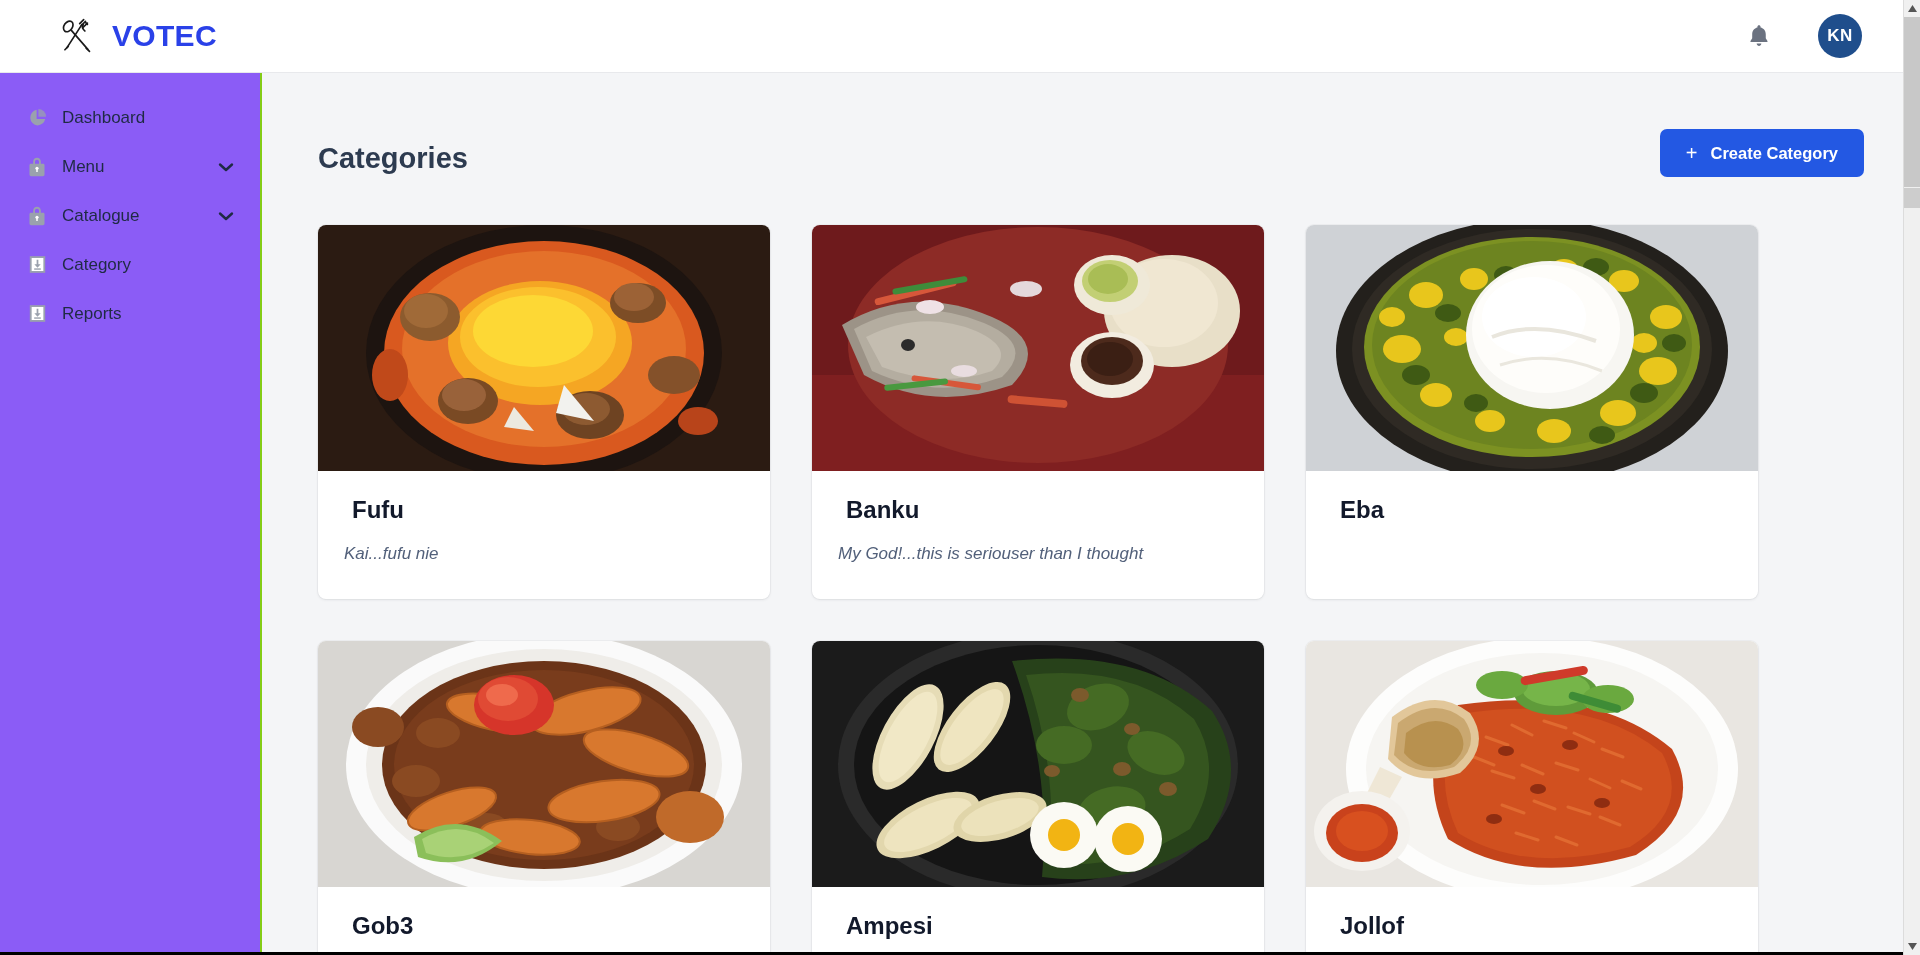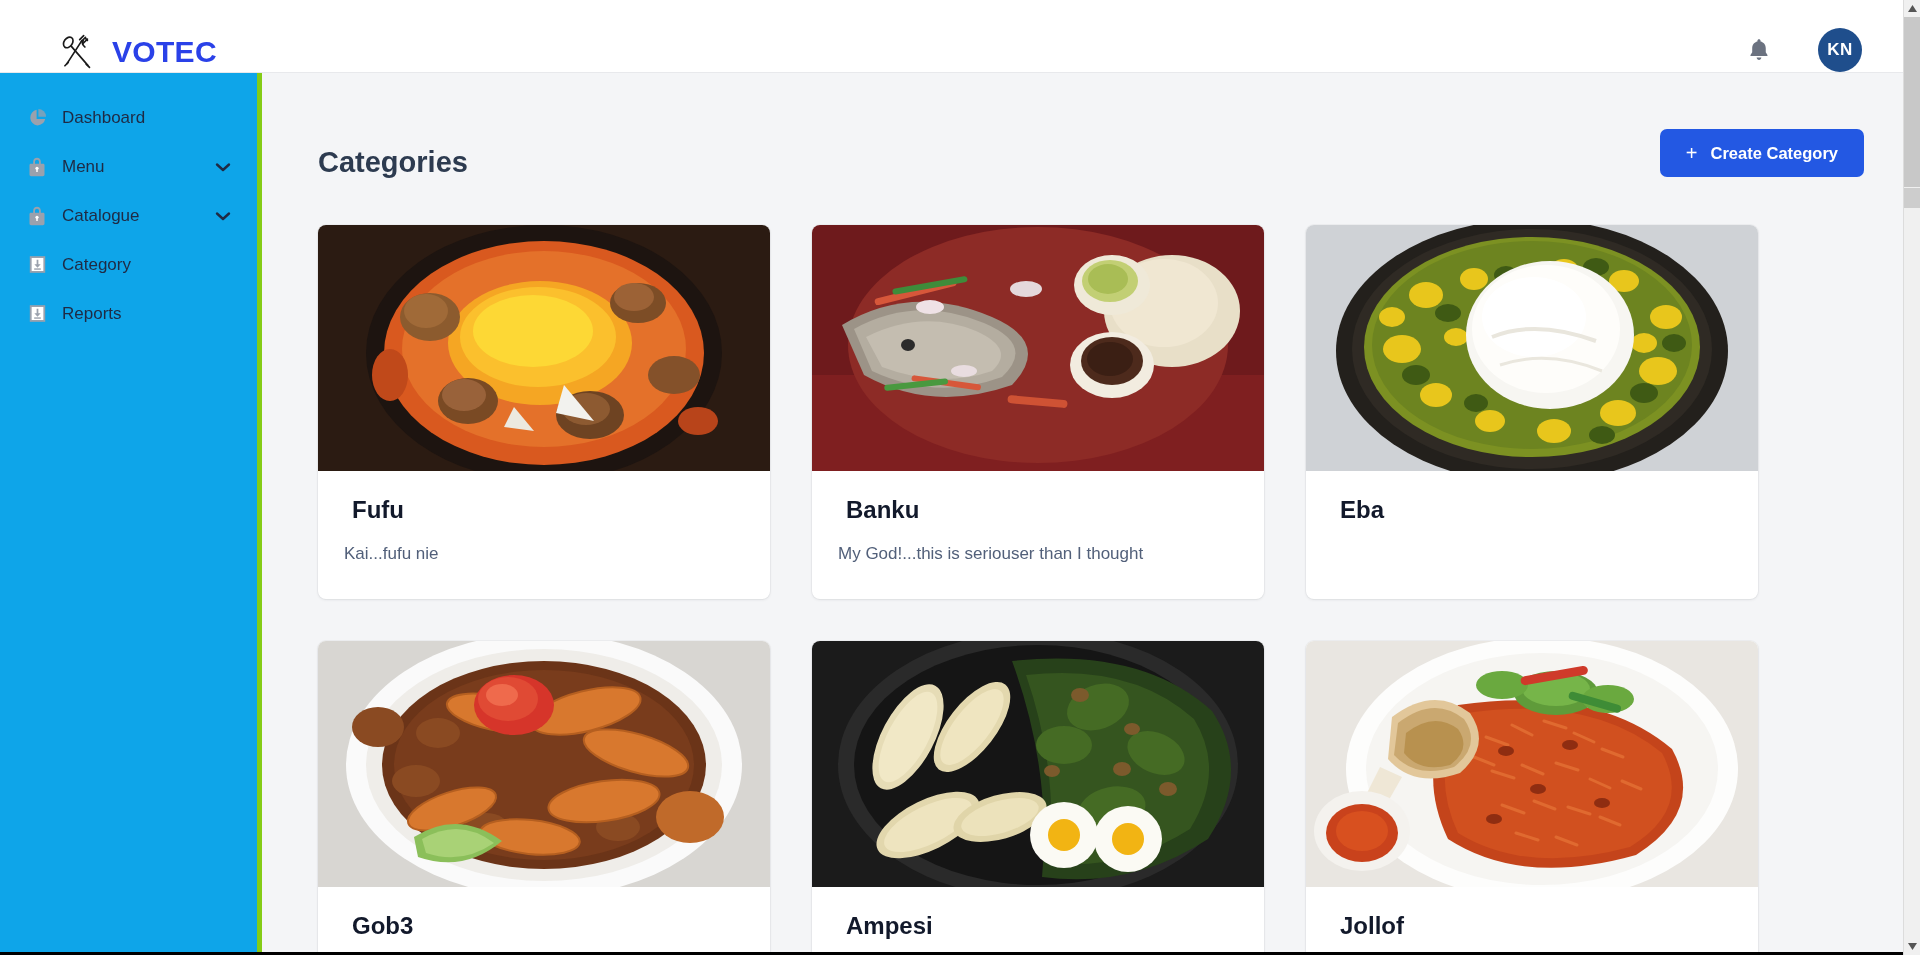--- a/index.html
+++ b/index.html
@@ -21,21 +21,21 @@
     background: #f4f5f7;
   }
 
   
   .topbar {
     height: 73px;
     min-height: 73px;
     background: #ffffff;
     border-bottom: 1px solid #e8e9ec;
     display: flex;
-    align-items: flex-end;
+    align-items: center;
     justify-content: space-between;
     padding: 0 48px 0 56px;
     position: relative;
     z-index: 5;
   }
 
   .brand {
     display: flex;
     align-items: center;
     gap: 14px;
@@ -88,22 +88,22 @@
     flex: 1;
     display: flex;
     min-height: 0;
     position: relative;
   }
 
   
   .sidebar {
     width: 262px;
     min-width: 262px;
-    background: #0ea5e9;
-    border-right: 5px solid #84cc16;
+    background: #8b5cf6;
+    border-right: 2px solid #84cc16;
     padding-top: 20px;
   }
   .nav-item {
     display: flex;
     align-items: center;
     height: 49px;
     padding: 0 26px 0 24px;
     cursor: pointer;
     text-decoration: none;
   }
@@ -138,21 +138,21 @@
     overflow: hidden;
     position: relative;
     padding: 0 0 0 0;
   }
   .main-inner {
     padding: 56px 56px 0 56px;
   }
 
   .page-head {
     display: flex;
-    align-items: flex-end;
+    align-items: center;
     justify-content: space-between;
     margin-bottom: 48px;
     padding-right: 0px;
   }
   .page-title {
     font-size: 29px;
     font-weight: 700;
     color: #2d3b50;
     line-height: 1;
     padding-top: 10px;
@@ -209,20 +209,21 @@
     font-weight: 700;
     color: #12192b;
     margin-bottom: 20px;
     line-height: 1.1;
     margin-left: 8px;
   }
   .card-sub {
     font-size: 17px;
     color: #52607a;
     line-height: 1.3;
+    font-style: italic;
   }
 
   
   .scrollbar {
     position: absolute;
     top: 0;
     right: 0;
     width: 17px;
     height: 955px;
     background: #f0f0f0;

